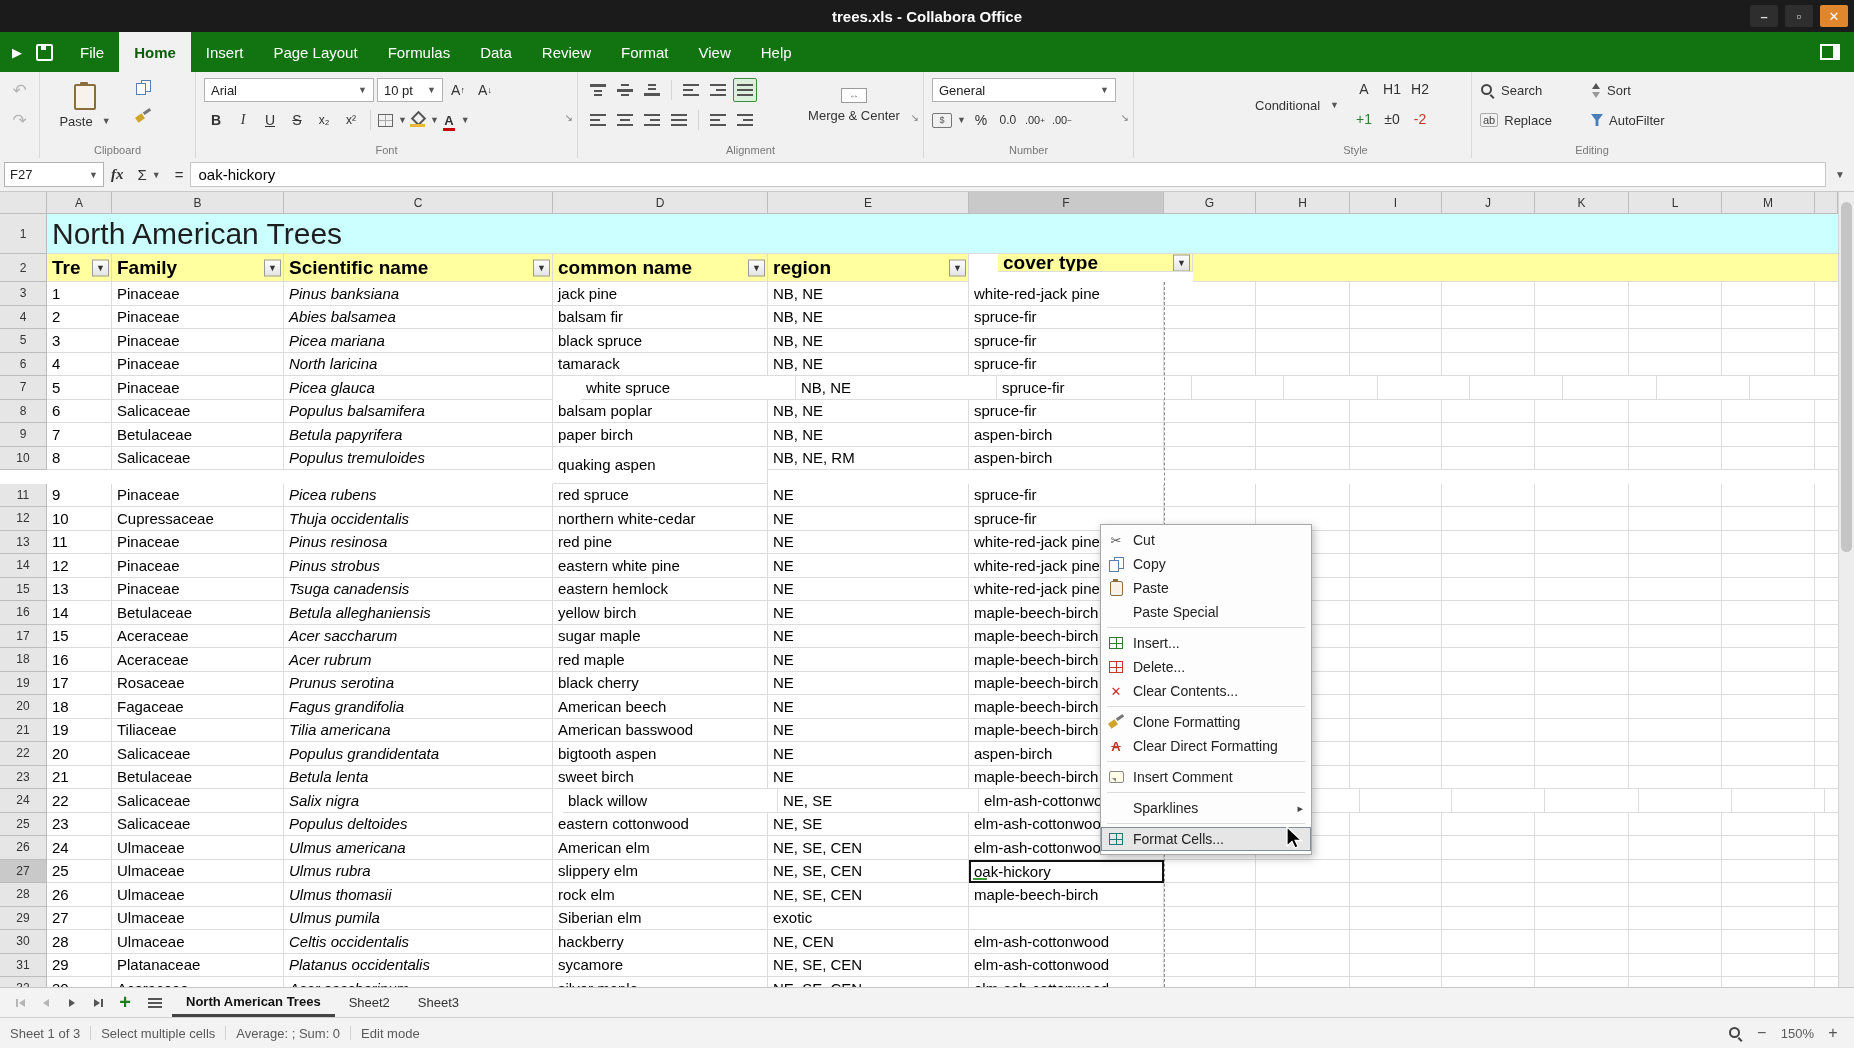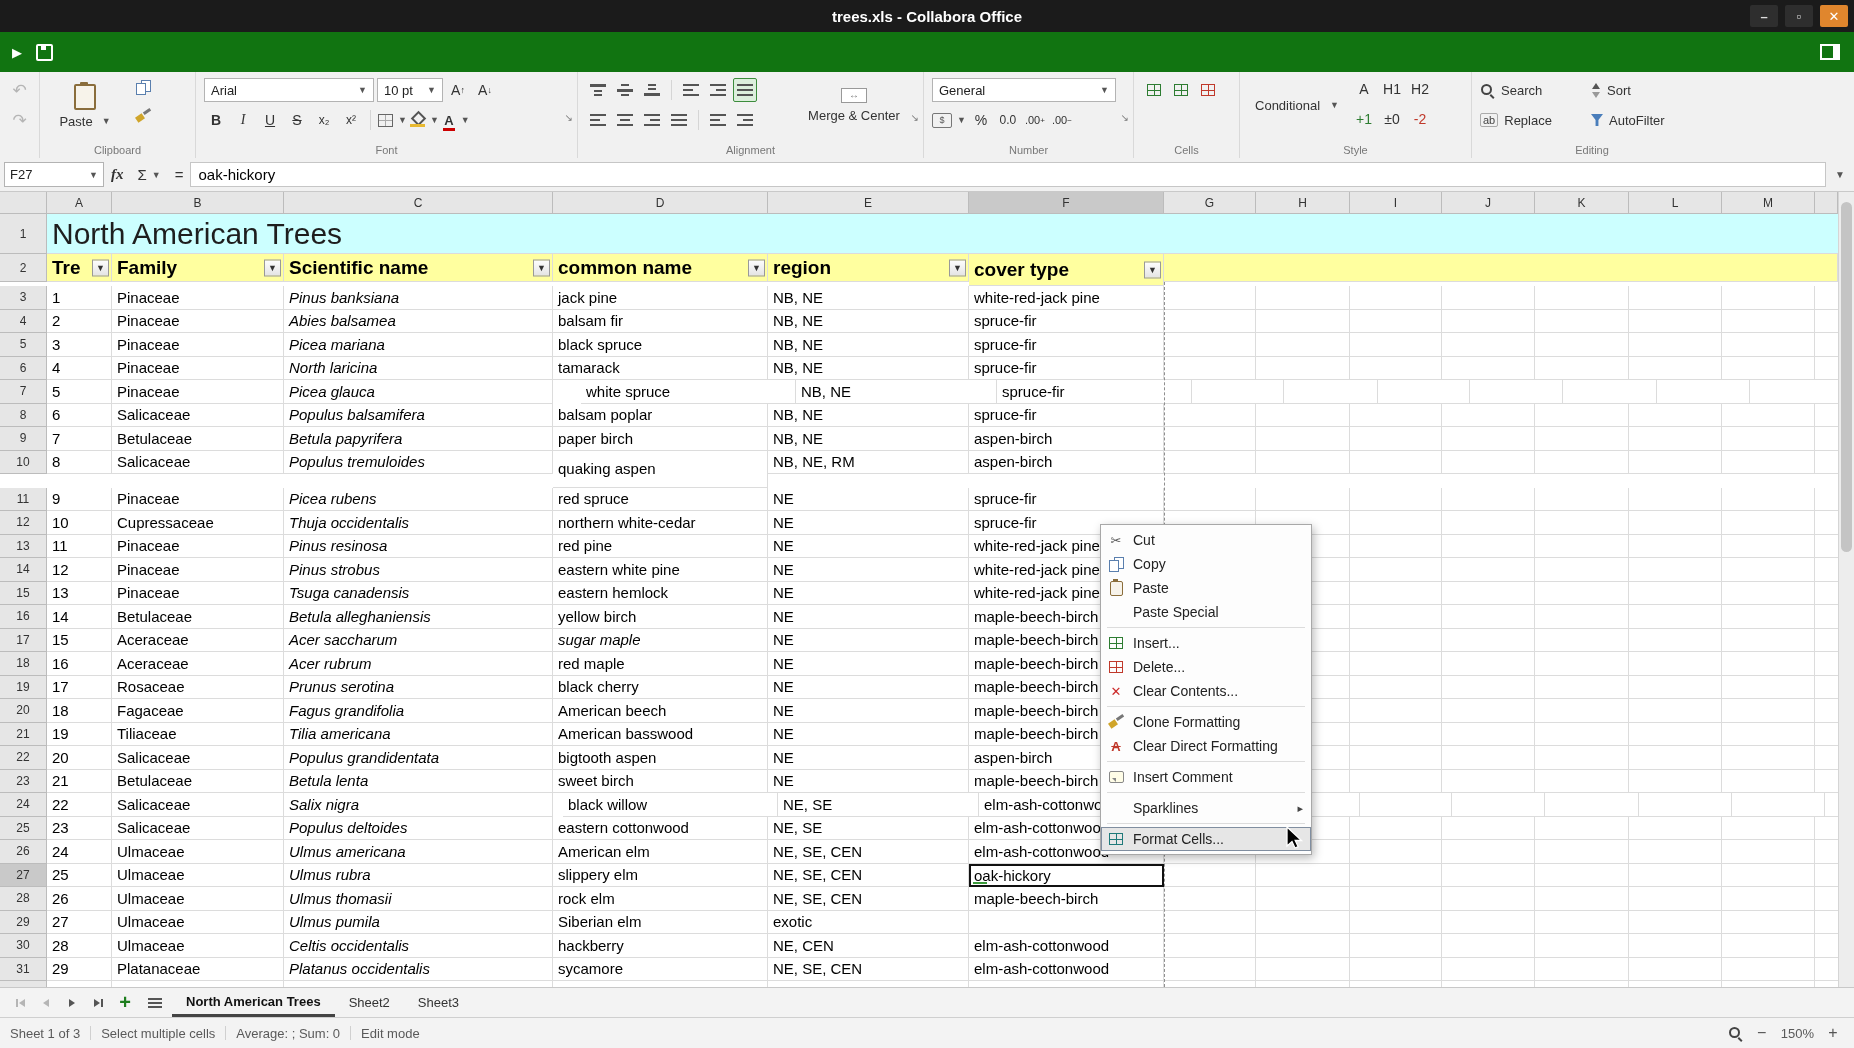--- a/index.html
+++ b/index.html
@@ -192,20 +192,32 @@
     <div class="winbtns">
       <div class="winbtn">–</div>
       <div class="winbtn">▫</div>
       <div class="winbtn close">✕</div>
     </div>
   </div>
 
   <div class="menubar">
     <span class="appicon">▶</span>
     <span class="ic-save"></span>
+    <div class="mitems">
+        <div class="mitem">File</div>
+        <div class="mitem active">Home</div>
+        <div class="mitem">Insert</div>
+        <div class="mitem">Page Layout</div>
+        <div class="mitem">Formulas</div>
+        <div class="mitem">Data</div>
+        <div class="mitem">Review</div>
+        <div class="mitem">Format</div>
+        <div class="mitem">View</div>
+        <div class="mitem">Help</div>
+      </div>
     <span class="ic-sidebar"></span>
   </div>
 
   <div class="toolbar">
     <div class="undo-col">
       <span class="tbtn gray">↶</span>
       <span class="tbtn gray">↷</span>
     </div>
 
     <div class="tgroup" style="left:40px;width:156px;">
@@ -338,34 +350,20 @@
           </span>
         <span class="tbtn" style="font-size:11px;">
             <span>.00</span>
             <sup style="font-size:8px;">−</sup>
           </span>
       </div>
       <span class="expand">↘</span>
       <div class="tg-label">Number</div>
     </div>
 
-    <div class="tgroup" style="left:1134px;width:106px;">
-      <div class="trow r1">
-        <span class="tbtn">
-            <span class="ic-grid"></span>
-          </span>
-        <span class="tbtn">
-            <span class="ic-grid"></span>
-          </span>
-        <span class="tbtn">
-            <span class="ic-grid r"></span>
-          </span>
-      </div>
-      <div class="tg-label">Cells</div>
-    </div>
 
     <div class="tgroup" style="left:1240px;width:232px;">
       <div class="cond-btn">
         <span>Conditional</span>
           <span class="arr">▼</span>
       </div>
       <div class="stybtns r1">
         <span class="tbtn">A</span>
         <span class="tbtn">H1</span>
         <span class="tbtn">H2</span>
@@ -457,21 +455,21 @@
           <span class="filterbtn">▼</span>
         </div>
         <div class="gcell hcell" style="width: 215px; height: 28px;">
           <span>common name</span>
           <span class="filterbtn">▼</span>
         </div>
         <div class="gcell hcell" style="width: 201px; height: 28px;">
           <span>region</span>
           <span class="filterbtn">▼</span>
         </div>
-        <div class="gcell hcell" style="width: 195px; height: 32px;">
+        <div class="gcell hcell" style="width: 195px; height: 18px; margin-left: 29px;">
           <span>cover type</span>
           <span class="filterbtn">▼</span>
         </div>
         <div class="gcell hcell" style="width: 674px; height: 28px;"></div>
       </div>
       <div class="grow">
         <div class="ghc" style="width: 47px; height: 23.5px;">3</div>
         <div class="gcell" style="width: 65px; height: 23.5px;">1</div>
         <div class="gcell" style="width: 172px; height: 23.5px;">Pinaceae</div>
         <div class="gcell sci" style="width: 269px; height: 23.5px;">Pinus banksiana</div>
@@ -706,21 +704,21 @@
         <div class="gcell" style="width: 94px; height: 23.5px;"></div>
         <div class="gcell" style="width: 93px; height: 23.5px;"></div>
         <div class="gcell" style="width: 93px; height: 23.5px;"></div>
         <div class="gcell" style="width: 23px; height: 23.5px; border-right: none;"></div>
       </div>
       <div class="grow">
         <div class="ghc" style="width: 47px; height: 23.5px;">17</div>
         <div class="gcell" style="width: 65px; height: 23.5px;">15</div>
         <div class="gcell" style="width: 172px; height: 23.5px;">Aceraceae</div>
         <div class="gcell sci" style="width: 269px; height: 23.5px;">Acer saccharum</div>
-        <div class="gcell" style="width: 215px; height: 23.5px; font-style: italic;">sugar maple</div>
+        <div class="gcell" style="width: 215px; height: 23.5px;">sugar maple</div>
         <div class="gcell" style="width: 201px; height: 23.5px;">NE</div>
         <div class="gcell" style="width: 195px; height: 23.5px;">maple-beech-birch</div>
         <div class="gcell" style="width: 92px; height: 23.5px;"></div>
         <div class="gcell" style="width: 94px; height: 23.5px;"></div>
         <div class="gcell" style="width: 92px; height: 23.5px;"></div>
         <div class="gcell" style="width: 93px; height: 23.5px;"></div>
         <div class="gcell" style="width: 94px; height: 23.5px;"></div>
         <div class="gcell" style="width: 93px; height: 23.5px;"></div>
         <div class="gcell" style="width: 93px; height: 23.5px;"></div>
         <div class="gcell" style="width: 23px; height: 23.5px; border-right: none;"></div>

